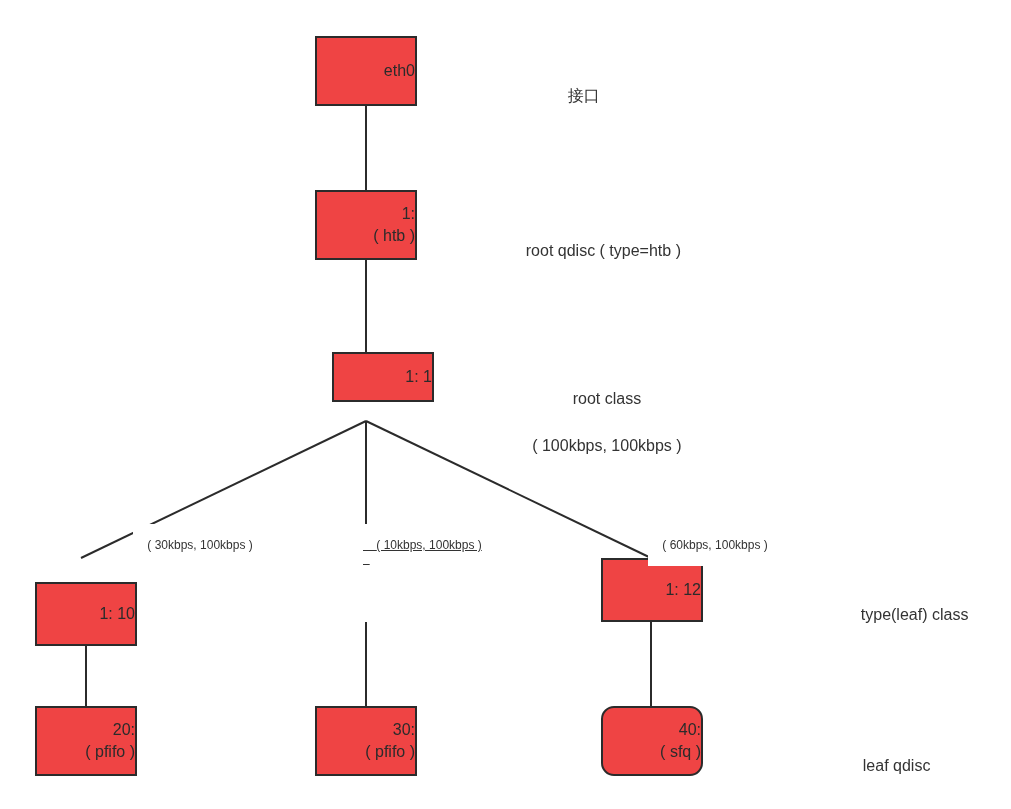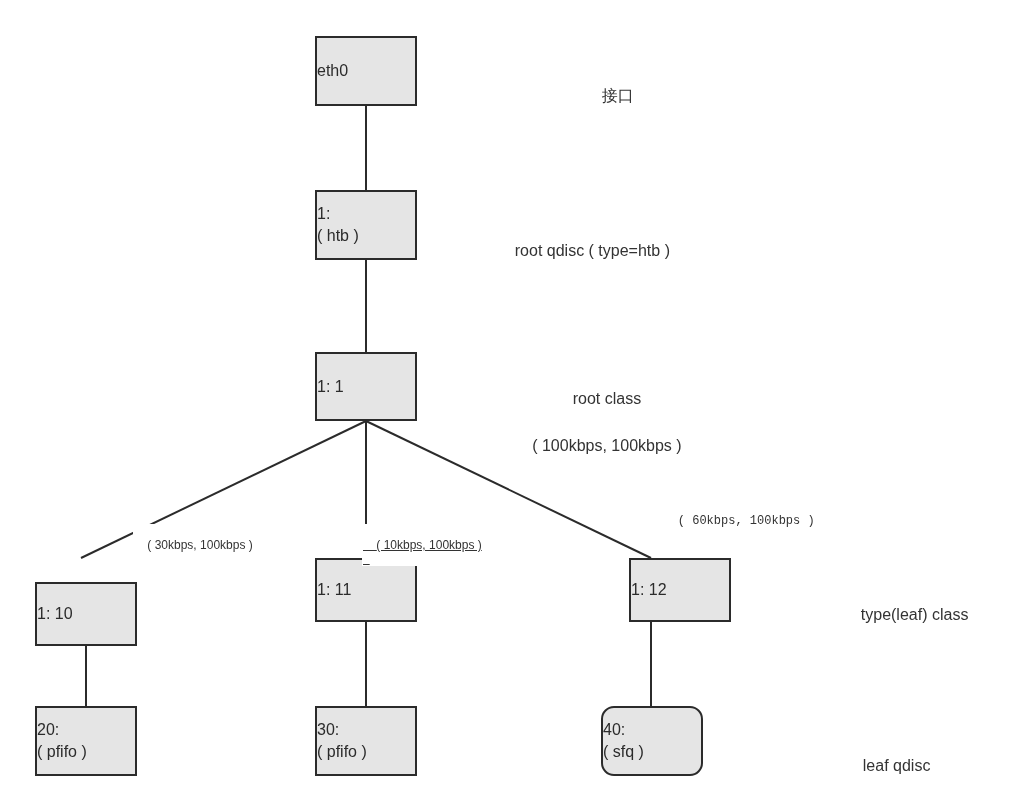--- a/index.html
+++ b/index.html
@@ -21,24 +21,24 @@
     left: 0;
     top: 0;
     width: 1011px;
     height: 809px;
     pointer-events: none;
   }
   .node {
     position: absolute;
     box-sizing: border-box;
     border: 2px solid #2b2b2b;
-    background: #e5e5e5;
+    background: #ef4444;
     display: flex;
     flex-direction: column;
-    align-items: flex-start;
+    align-items: flex-end;
     justify-content: center;
     font-size: 16px;
     line-height: 1.35;
     color: #2b2b2b;
     z-index: 2;
   }
   .node .line1, .node .line2 {
     display: block;
     white-space: pre;
   }
@@ -79,57 +79,54 @@
     <line x1="366" y1="421" x2="651" y2="558" stroke="#2b2b2b" stroke-width="2"></line>
 
     <line x1="86" y1="622" x2="86" y2="706" stroke="#2b2b2b" stroke-width="2"></line>
     <line x1="366" y1="622" x2="366" y2="706" stroke="#2b2b2b" stroke-width="2"></line>
     <line x1="651" y1="622" x2="651" y2="706" stroke="#2b2b2b" stroke-width="2"></line>
   </svg>
 
   <div class="node" style="left:315px; top:36px; width:102px; height:70px;">
     <span class="line1">eth0</span>
   </div>
-  <div class="side-label" style="left:584px; top:61px;">
+  <div class="side-label" style="left:550px; top:61px;">
     <span>接口</span>
   </div>
 
   <div class="node" style="left:315px; top:190px; width:102px; height:70px;">
     <span class="line1">1:</span>
     <span class="line2">( htb )</span>
   </div>
-  <div class="side-label" style="left:497px; top:216px;text-align:center;">
+  <div class="side-label" style="left:508px; top:216px;text-align:center;">
     <span>root qdisc ( type=htb )</span>
   </div>
 
-  <div class="node" style="left:315px; top:352px; width:102px; height:69px;">
+  <div class="node" style="left:332px; top:352px; width:102px; height:50px;">
     <span class="line1">1: 1</span>
   </div>
   <div class="side-label centered" style="left:493px; top:364px; width:210px;">
     <span>root class</span><br>
     <span>( 100kbps, 100kbps )</span>
   </div>
 
   <div class="edge-label" style="left:133px; top:524px;">
     <span>( 30kbps, 100kbps )</span>
   </div>
   <div class="edge-label" style="left:362px; top:524px;text-decoration:underline;">
     <span>( 10kbps, 100kbps )</span>
   </div>
-  <div class="edge-label" style="left:648px; top:500px;font-family:Liberation Mono, monospace;">
+  <div class="edge-label" style="left:648px; top:524px;">
     <span>( 60kbps, 100kbps )</span>
   </div>
 
   <div class="node" style="left:35px; top:558px; width:102px; height:64px;margin-top:24px;">
     <span class="line1">1: 10</span>
   </div>
-  <div class="node" style="left:315px; top:558px; width:102px; height:64px;">
-    <span class="line1">1: 11</span>
-  </div>
-  <div class="node" style="left:601px; top:558px; width:102px; height:64px;margin-left:28px;">
+  <div class="node" style="left:601px; top:558px; width:102px; height:64px;">
     <span class="line1">1: 12</span>
   </div>
   <div class="side-label" style="left:843px; top:580px;">
     <span>type(leaf) class</span>
   </div>
 
   <div class="node" style="left:35px; top:706px; width:102px; height:70px;">
     <span class="line1">20:</span>
     <span class="line2">( pfifo )</span>
   </div>

